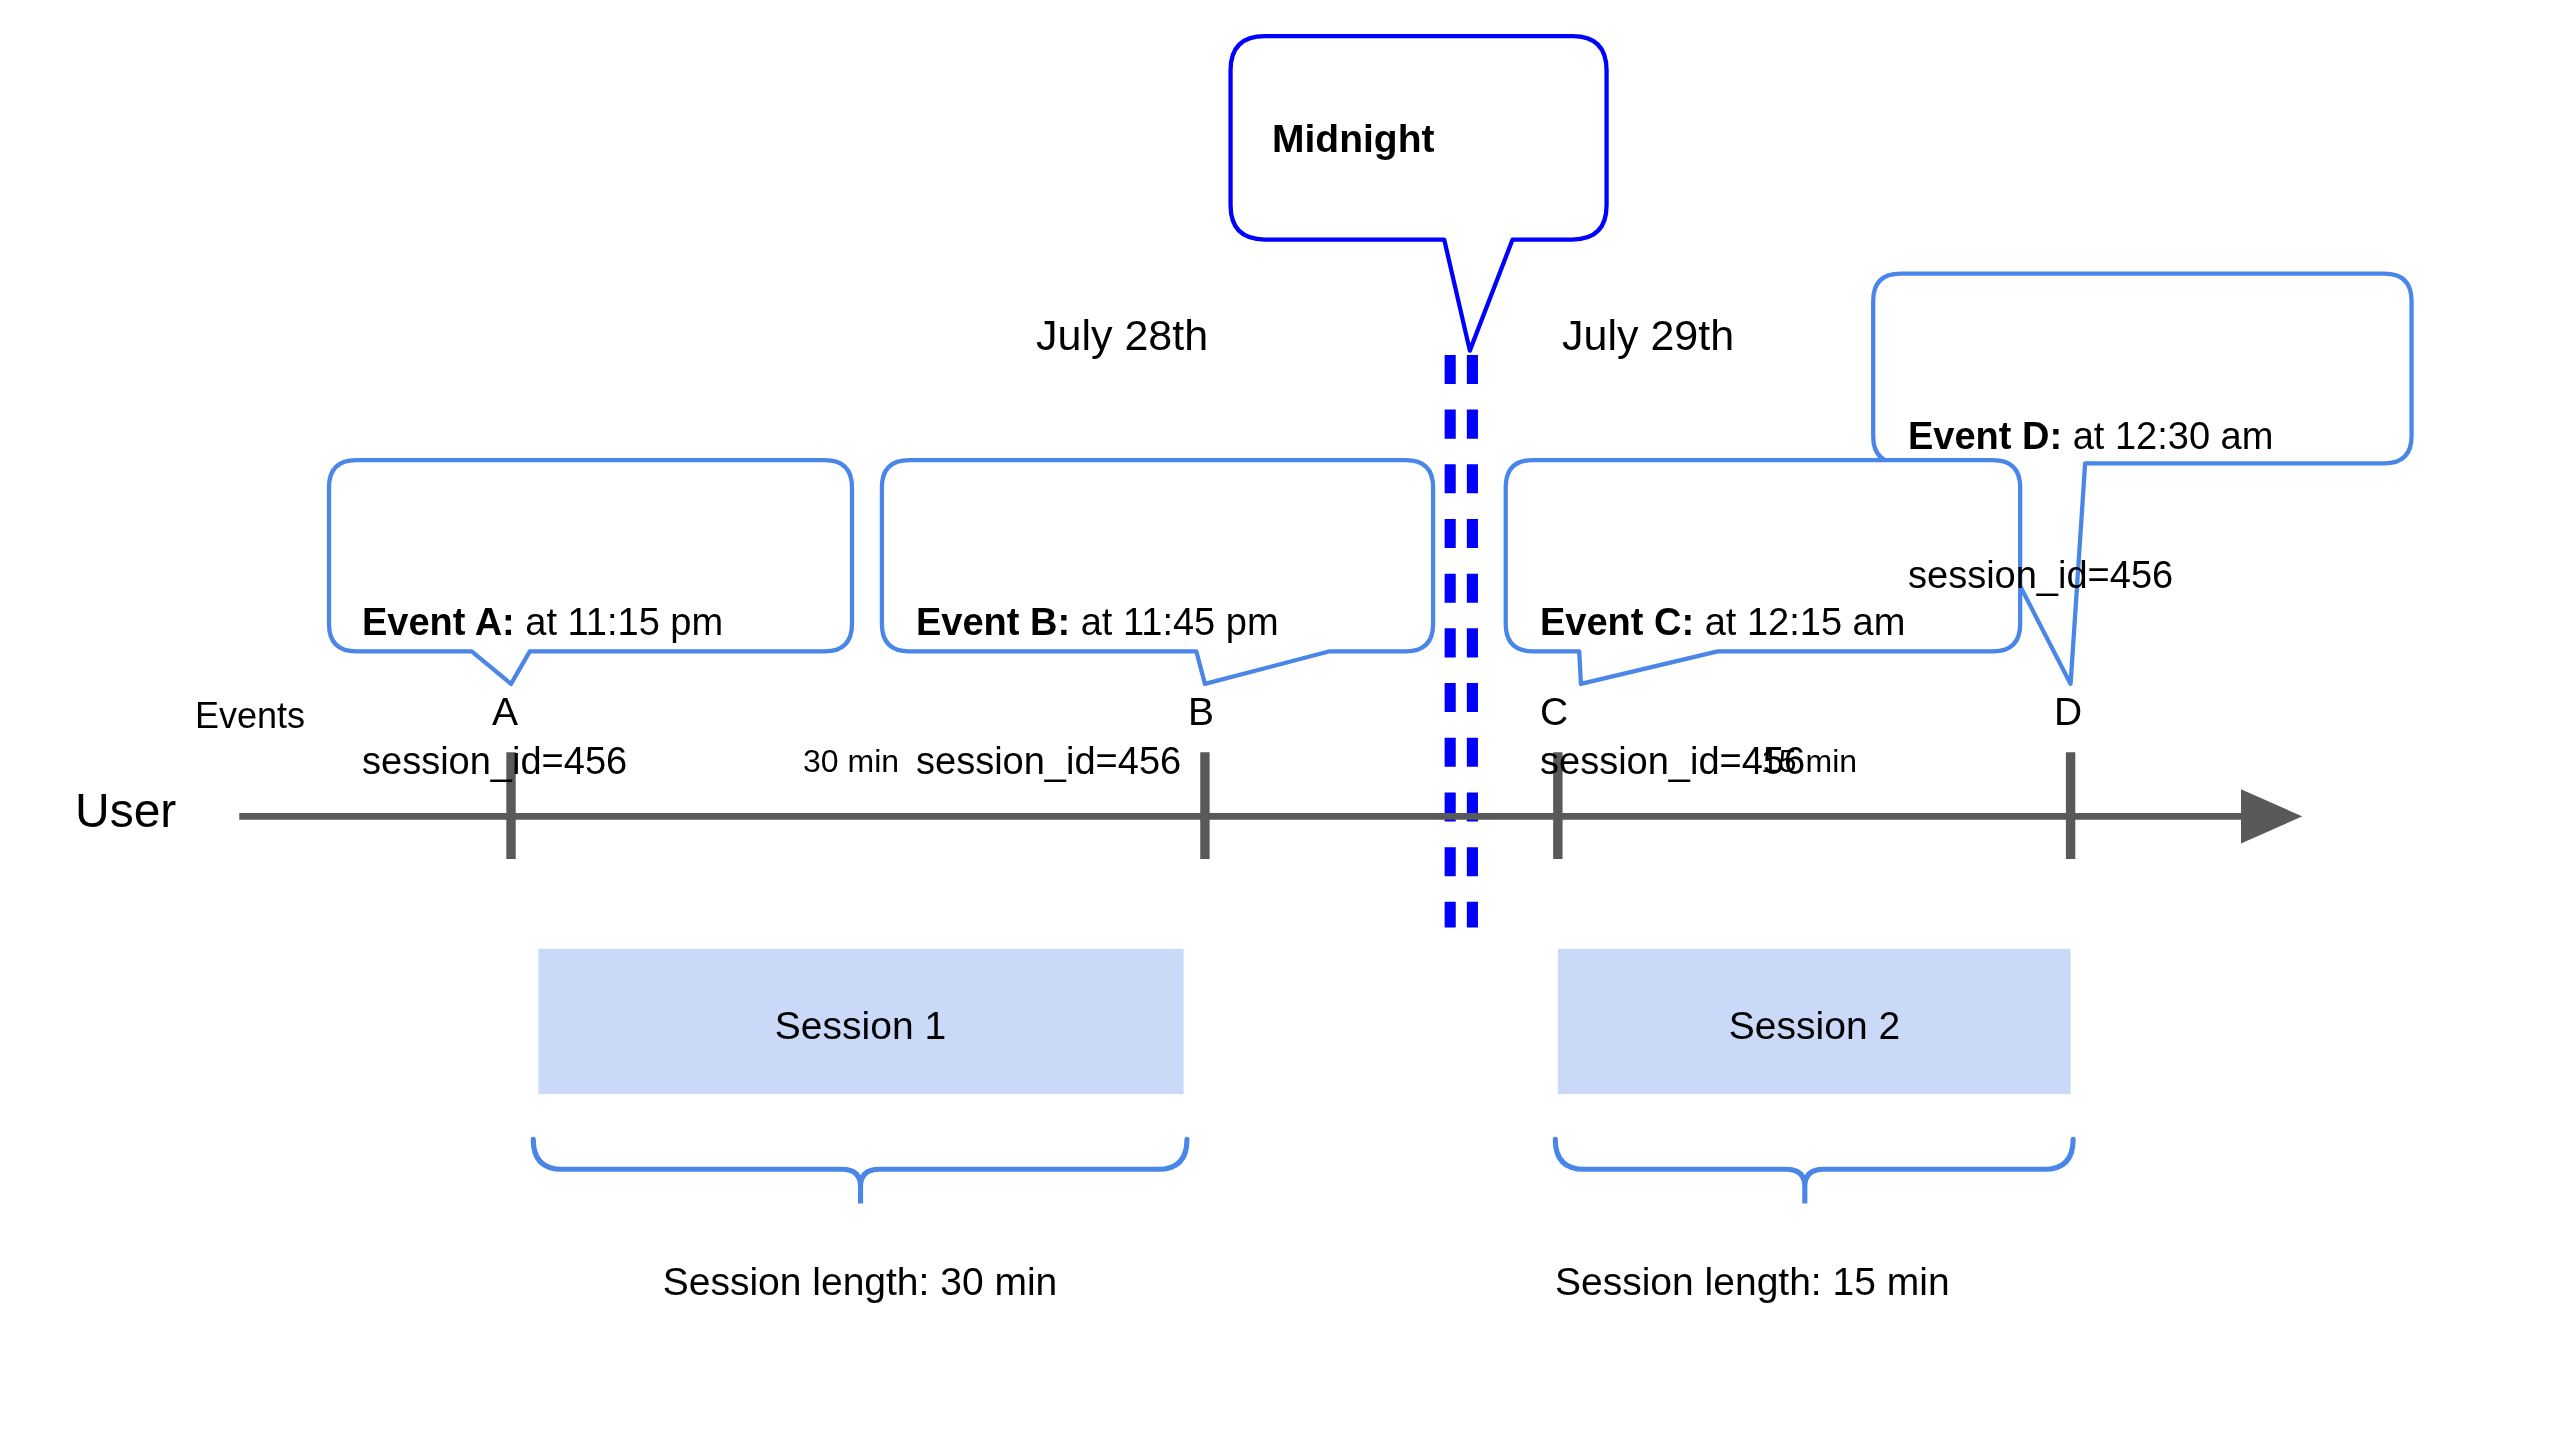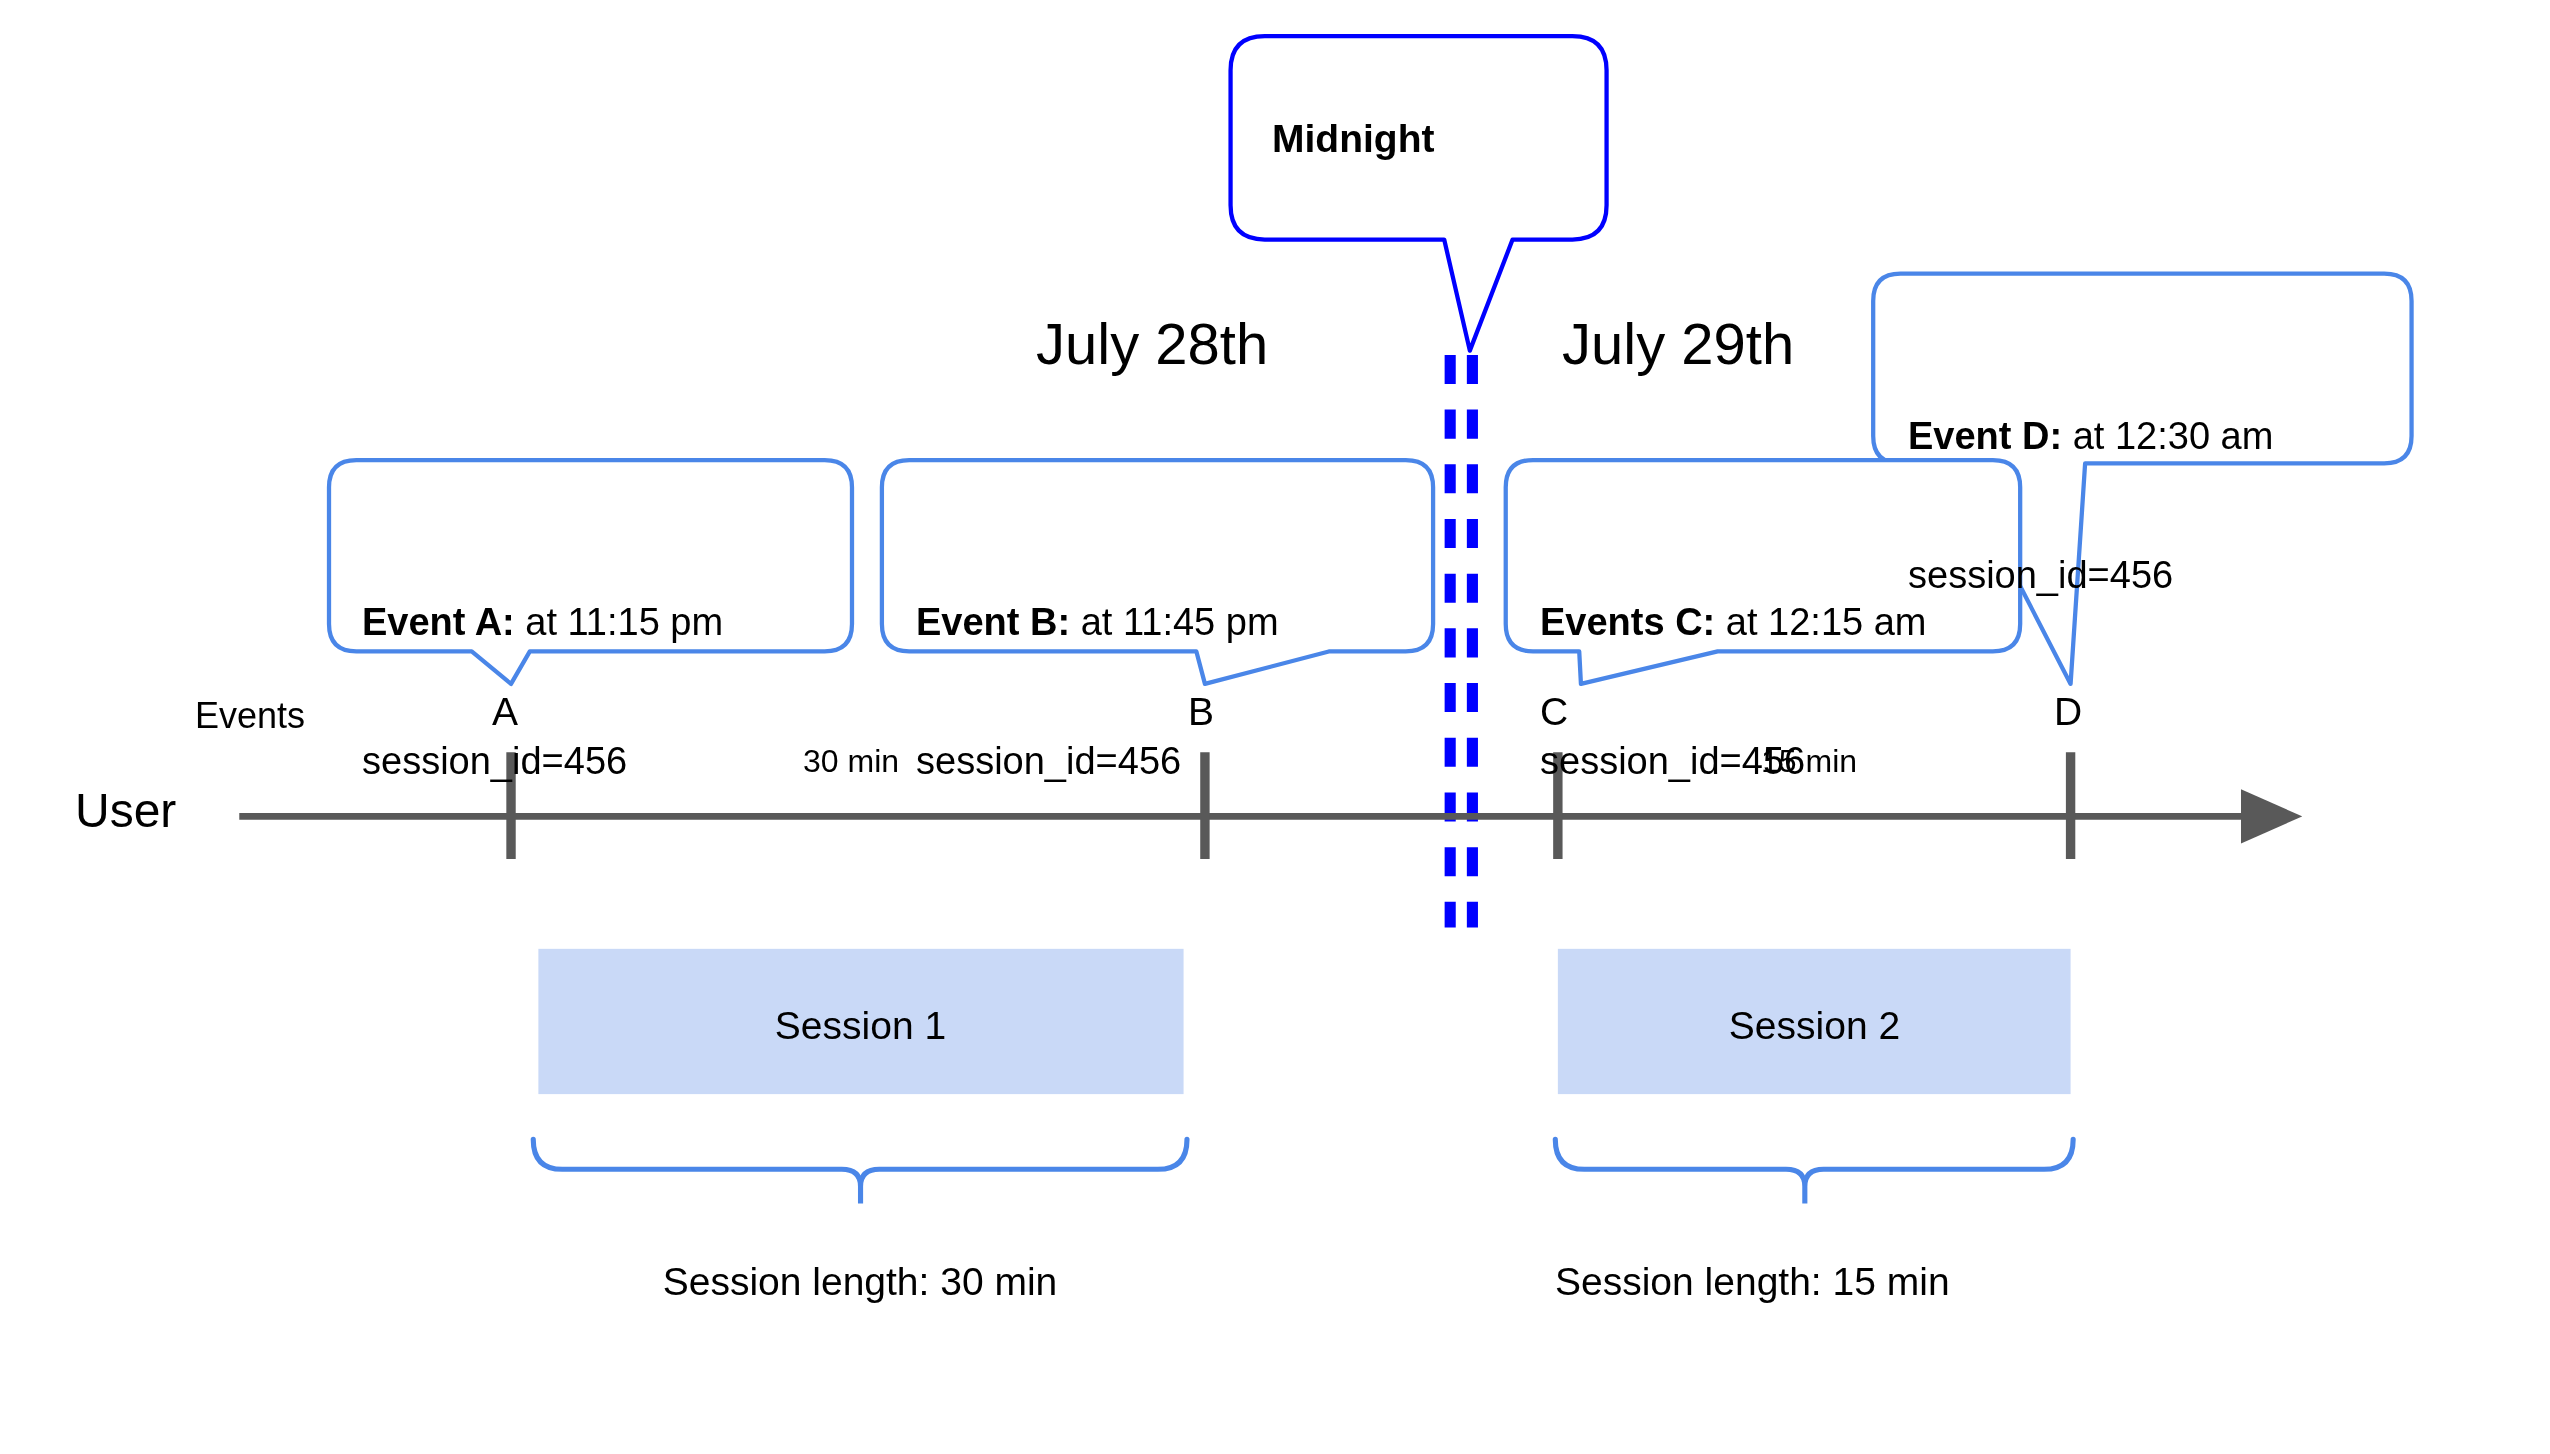--- a/index.html
+++ b/index.html
@@ -3,21 +3,21 @@
 <meta charset="utf-8">
 <style>
   html,body{margin:0;padding:0;background:#ffffff;}
   body{font-family:"Liberation Sans", sans-serif;}
   #stage{position:relative;width:2550px;height:1455px;background:#ffffff;overflow:hidden;}
   svg.layer{position:absolute;left:0;top:0;width:2550px;height:1455px;}
   .txt{position:absolute;color:#000000;white-space:pre;line-height:1.22;}
   .callout-text{font-size:38px;}
   .callout-text b{font-weight:bold;}
   .midnight-label{font-size:39px;font-weight:bold;}
-  .date-label{font-size:58px;}
+  .date-label{font-size:43px;}
   .axis-name{font-size:48px;text-align:right;}
   .events-label{font-size:36px;}
   .tick-label{font-size:39px;}
   .dur-label{font-size:32px;}
   .session-label{font-size:39px;}
   .sesslen-label{font-size:39px;}
 </style>
 </head>
 <body>
 
@@ -84,21 +84,21 @@
     <div><b>Event A:</b><span> at 11:15 pm</span></div>
     <div>session_id=456</div>
   </div>
 
   <div class="txt callout-text" style="left:916px; top:506px;">
     <div><b>Event B:</b><span> at 11:45 pm</span></div>
     <div>session_id=456</div>
   </div>
 
   <div class="txt callout-text" style="left:1540px; top:506px;">
-    <div><b>Events C:</b><span> at 12:15 am</span></div>
+    <div><b>Event C:</b><span> at 12:15 am</span></div>
     <div>session_id=456</div>
   </div>
 
   <div class="txt callout-text" style="left:1908px; top:320px;">
     <div><b>Event D:</b><span> at 12:30 am</span></div>
     <div>session_id=456</div>
   </div>
 
   <div class="txt events-label" style="left:195px; top:694px;">Events</div>
 

